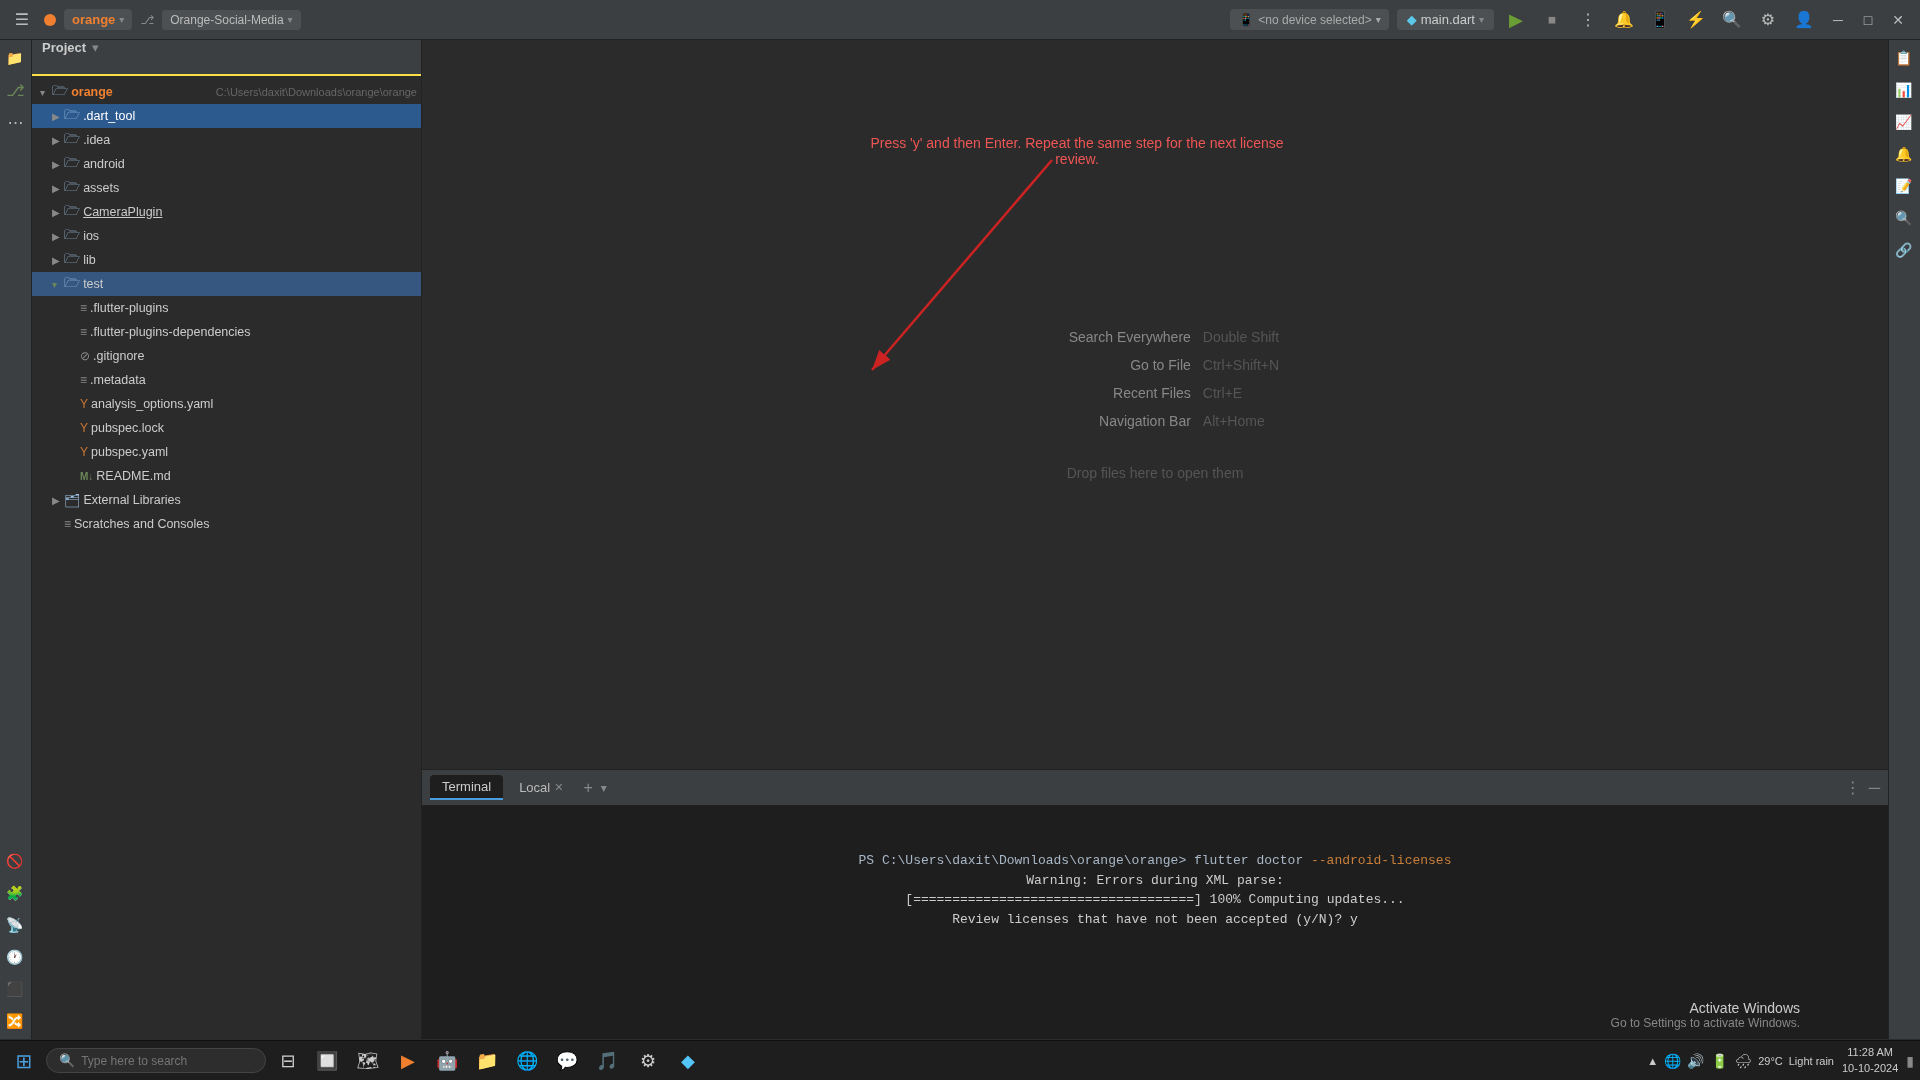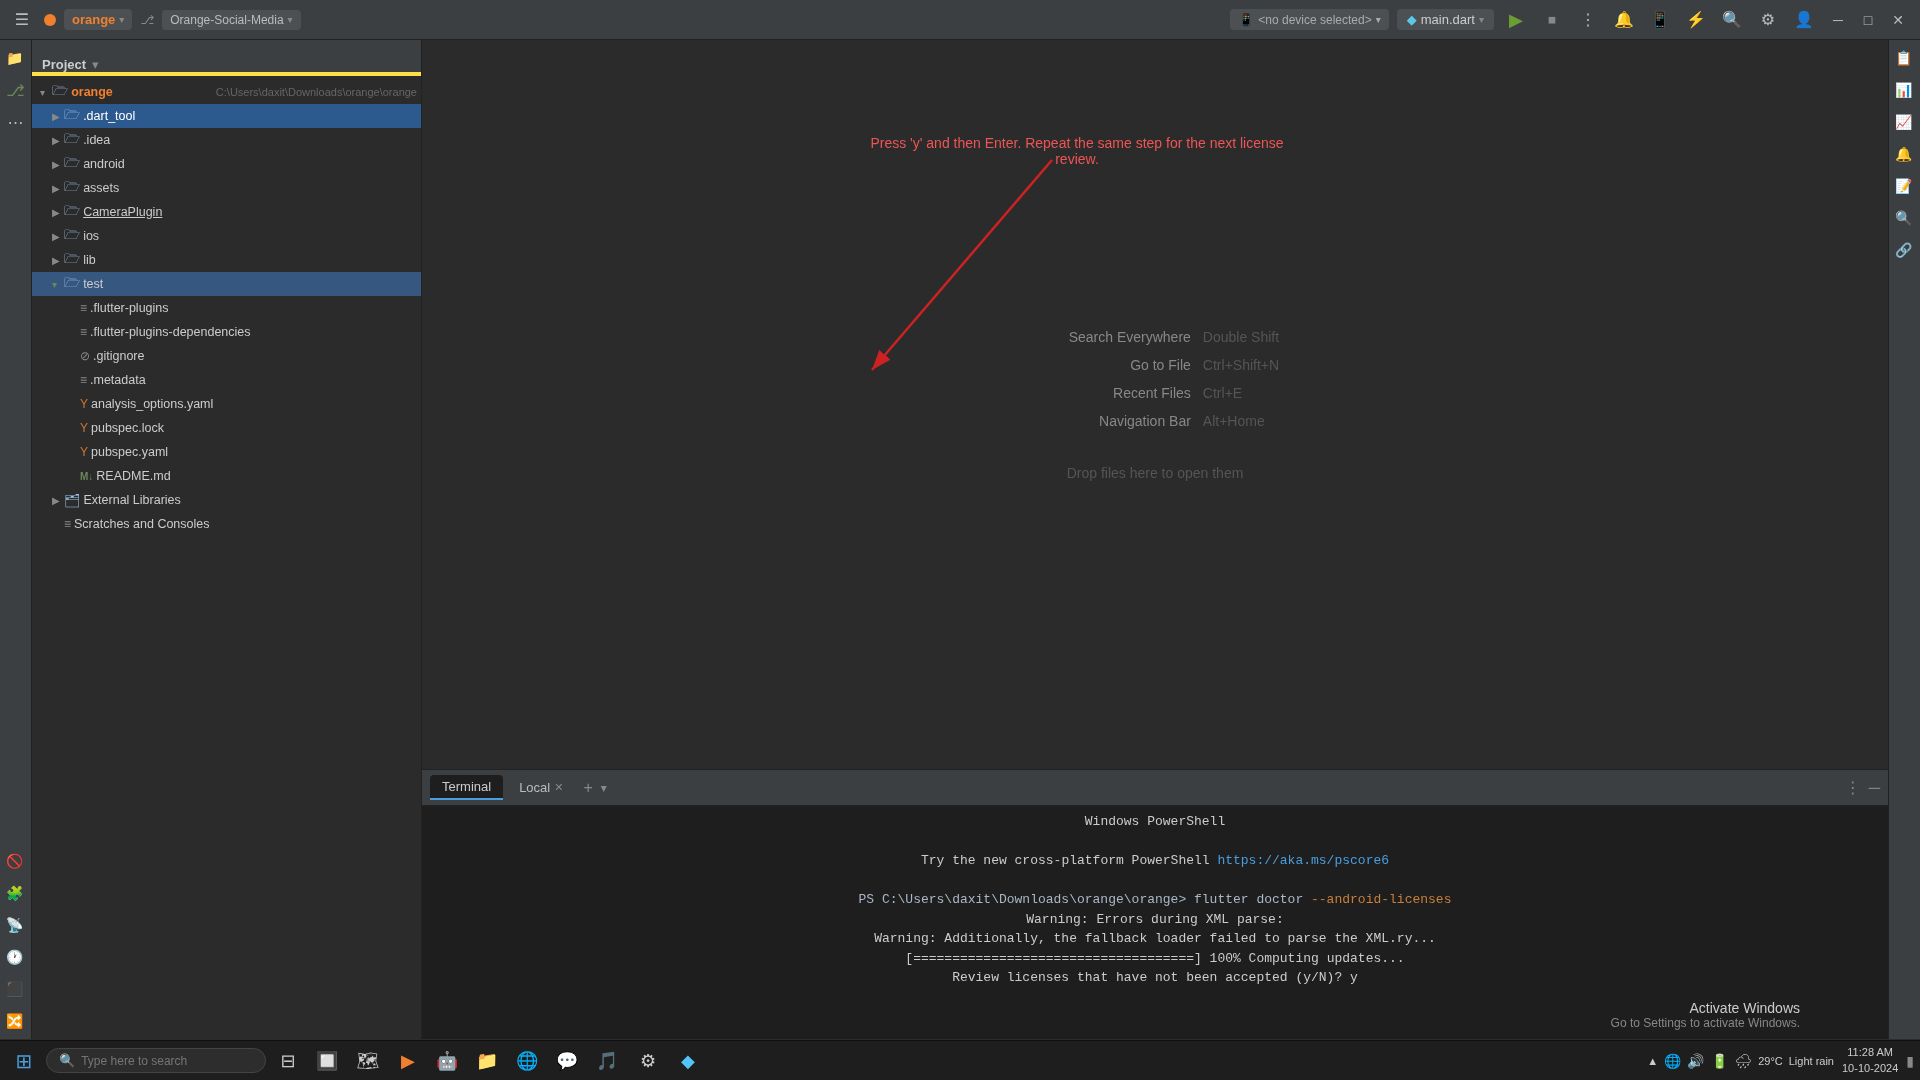--- a/index.html
+++ b/index.html
@@ -119,24 +119,24 @@
       background: #2b2b2b;
       display: flex;
       flex-direction: column;
       border-right: 1px solid #222;
       overflow: hidden;
     }
     .project-header {
       height: 36px;
       background: #3c3f41;
       display: flex;
-      align-items: flex-end;
+      align-items: flex-start;
       padding: 0 10px;
       gap: 6px;
-      border-bottom: 4px solid #fde047;
+      border-bottom: 2px solid #fde047;
       font-size: 13px;
       font-weight: 600;
       color: #ccc;
     }
     .project-tree {
       flex: 1;
       overflow-y: auto;
       padding: 4px 0;
     }
     .tree-item {
@@ -587,29 +587,26 @@
           <span class="close-x">✕</span>
         </div>
         <span class="term-add">+</span>
         <span class="term-dropdown">▾</span>
         <div class="term-controls">
           <span class="term-ctrl-btn">⋮</span>
           <span class="term-ctrl-btn">─</span>
         </div>
       </div>
       <div class="terminal-body">
-        <div>Windows PowerShell</div>
         <div>&nbsp;</div>
-        <div>Try the new cross-platform PowerShell <a class="term-link" href="#">https://aka.ms/pscore6</a></div>
         <div>&nbsp;</div>
         <div>
           <span class="term-cmd">PS C:\Users\daxit\Downloads\orange\orange&gt; flutter doctor</span><span class="term-flag"> --android-licenses</span>
         </div>
         <div>Warning: Errors during XML parse:</div>
-        <div>Warning: Additionally, the fallback loader failed to parse the XML.ry...</div>
         <div>[====================================] 100% Computing updates...</div>
         <div>Review licenses that have not been accepted (y/N)? y</div>
       </div>
     </div>
   </div>
 
   <div class="right-rail">
     <div class="rail-icon" style="font-size:14px">📋</div>
     <div class="rail-icon" style="font-size:14px">📊</div>
     <div class="rail-icon" style="font-size:14px">📈</div>

